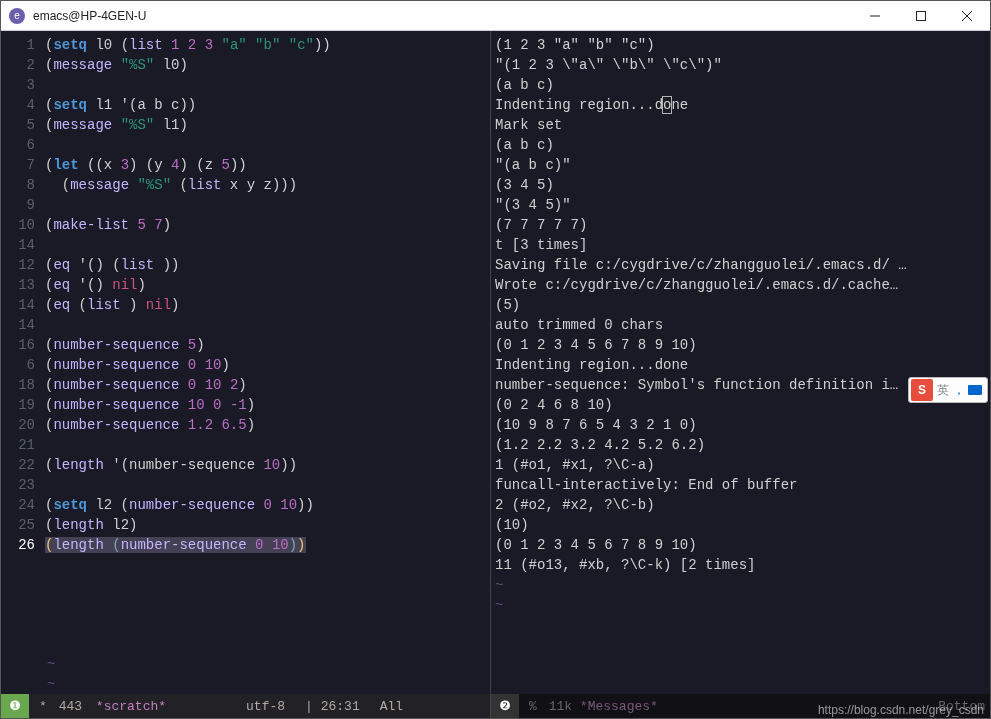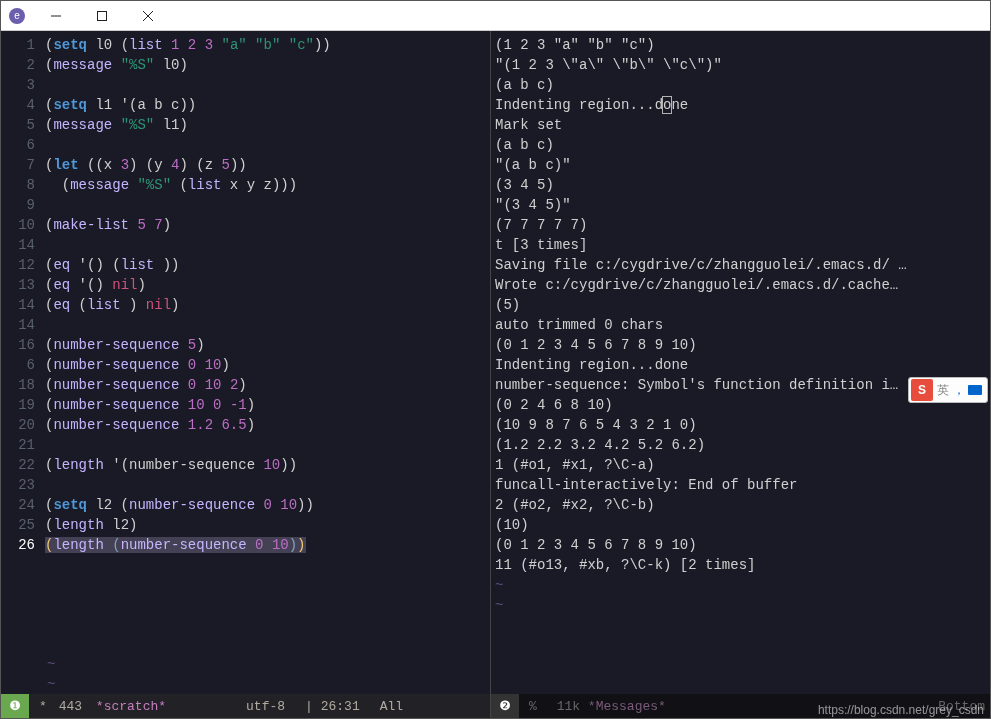--- a/index.html
+++ b/index.html
@@ -48,20 +48,21 @@
   .ime-badge .i1 { color:#888; margin-right:4px; }
   .ime-badge .i2 { color:#0066cc; margin-right:3px; }
   .ime-badge .i3 { width:14px;height:10px;background:#0066cc;border-radius:1px; }
 </style>
 </head>
 <body>
 
 <div class="window">
   <div class="titlebar">
     <div class="app-icon">e</div>
+    <div class="title">emacs@HP-4GEN-U</div>
     <div class="winbtn">
         <svg width="10" height="10">
           <line x1="0" y1="5" x2="10" y2="5" stroke="currentColor" stroke-width="1"></line>
         </svg>
       </div>
     <div class="winbtn">
         <svg width="10" height="10">
           <rect x="0.5" y="0.5" width="9" height="9" fill="none" stroke="currentColor" stroke-width="1"></rect>
         </svg>
       </div>
@@ -127,21 +128,21 @@
     </div>
 
     <div class="pane right">
       <div class="code-area">
         <div class="msgtext" id="right-code"><div class="line">(1 2 3 "a" "b" "c")</div><div class="line">"(1 2 3 \"a\" \"b\" \"c\")"</div><div class="line">(a b c)</div><div class="line">Indenting region...d<span class="cursor-mark">o</span>ne</div><div class="line">Mark set</div><div class="line">(a b c)</div><div class="line">"(a b c)"</div><div class="line">(3 4 5)</div><div class="line">"(3 4 5)"</div><div class="line">(7 7 7 7 7)</div><div class="line">t [3 times]</div><div class="line">Saving file c:/cygdrive/c/zhangguolei/.emacs.d/ …</div><div class="line">Wrote c:/cygdrive/c/zhangguolei/.emacs.d/.cache…</div><div class="line">(5)</div><div class="line">auto trimmed 0 chars</div><div class="line">(0 1 2 3 4 5 6 7 8 9 10)</div><div class="line">Indenting region...done</div><div class="line">number-sequence: Symbol's function definition i…</div><div class="line">(0 2 4 6 8 10)</div><div class="line">(10 9 8 7 6 5 4 3 2 1 0)</div><div class="line">(1.2 2.2 3.2 4.2 5.2 6.2)</div><div class="line">1 (#o1, #x1, ?\C-a)</div><div class="line">funcall-interactively: End of buffer</div><div class="line">2 (#o2, #x2, ?\C-b)</div><div class="line">(10)</div><div class="line">(0 1 2 3 4 5 6 7 8 9 10)</div><div class="line">11 (#o13, #xb, ?\C-k) [2 times]</div><div class="line" style="color: rgb(93, 77, 122);">~</div><div class="line" style="color: rgb(93, 77, 122);">~</div></div>
       </div>
       <div class="modeline ml-inactive">
         <div class="ml-badge grey">❷</div>
         <div class="ml-seg">
           <span>%</span>
-          <span style="margin-left:12px;">11k</span>
+          <span style="margin-left:4px;">11k</span>
           <span class="ml-buf" style="color:#7a5a7a;">*Messages*</span>
         </div>
         <div class="ml-right">Bottom</div>
       </div>
     </div>
 
     <div class="ime-badge">
       <div class="s">S</div>
       <span class="i1">英</span>
       <span class="i2">，</span>

